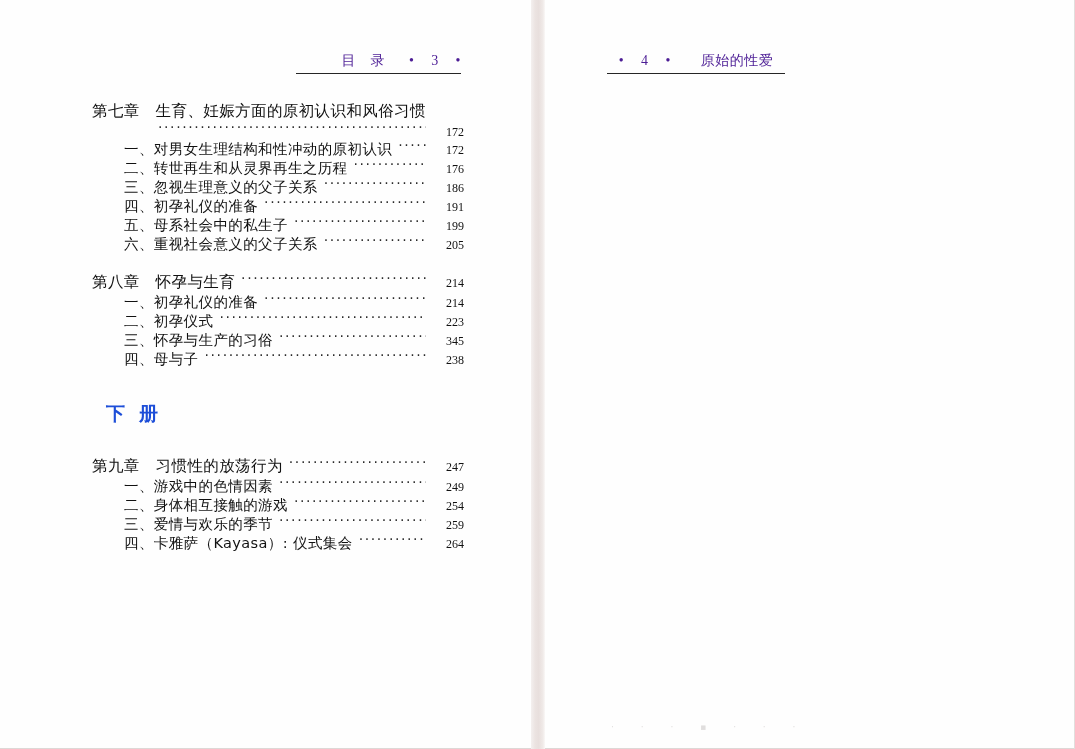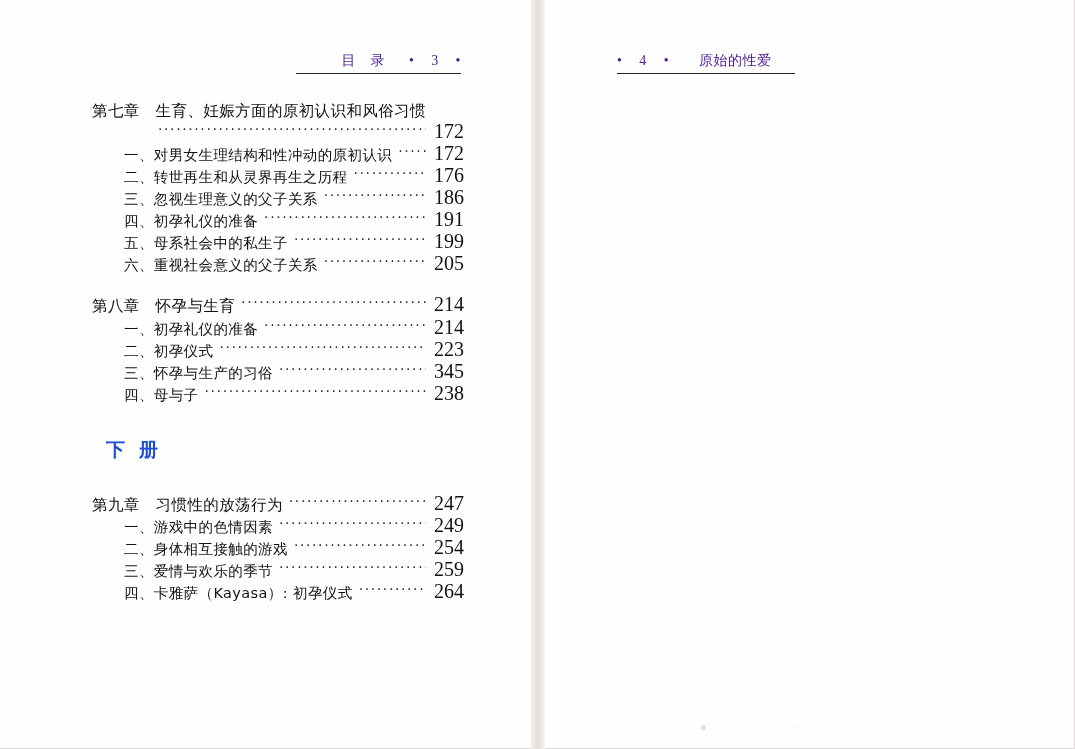--- a/index.html
+++ b/index.html
@@ -68,21 +68,22 @@
     padding-bottom: 3px;
   }
   .runhead-left {
     right: 70px;
     text-align: right;
   }
   .runhead-left .rule {
     min-width: 165px;
   }
   .runhead-right {
-    left: 72px;
+    left: 62px;
+    text-align: center;
   }
   .runhead-right .rule {
     min-width: 178px;
   }
   .rh-folio { font-family: "Liberation Serif", serif; font-size: 14px; }
   .rh-title { font-size: 14px; }
   .rh-gap-l { display: inline-block; width: 14px; }
   .rh-gap-r { display: inline-block; width: 20px; }
   .rh-sp    { display: inline-block; width: 7px; }
 
@@ -123,21 +124,21 @@
     position: absolute;
     left: 0;
     bottom: 2px;
     white-space: nowrap;
   }
   .entry .leader.nodots::before { content: ""; }
   .entry .folio {
     flex: 0 0 34px;
     text-align: right;
     font-family: "Liberation Serif", serif;
-    font-size: 20px;
+    font-size: 12px;
     color: #111;
   }
   .entry .folio.blank { visibility: hidden; }
 
   
   .lvl-chapter { padding-left: 0px; }
   .lvl-chapter .label { font-size: 15.5px; }
   .lvl-item    { padding-left: 32px; }
   .lvl-wrapnum { padding-left: 32px; }
 
@@ -271,21 +272,21 @@
           <span class="label">二、身体相互接触的游戏</span>
           <span class="leader"></span>
           <span class="folio">254</span>
         </div>
         <div class="entry lvl-item">
           <span class="label">三、爱情与欢乐的季节</span>
           <span class="leader"></span>
           <span class="folio">259</span>
         </div>
         <div class="entry lvl-item">
-          <span class="label">四、卡雅萨（Kayasa）: 初孕仪式</span>
+          <span class="label">四、卡雅萨（Kayasa）: 仪式集会</span>
           <span class="leader"></span>
           <span class="folio">264</span>
         </div>
       </div>
 
     <div class="bottom-edge"></div>
   </div>
 
   <div class="gutter"></div>
 

